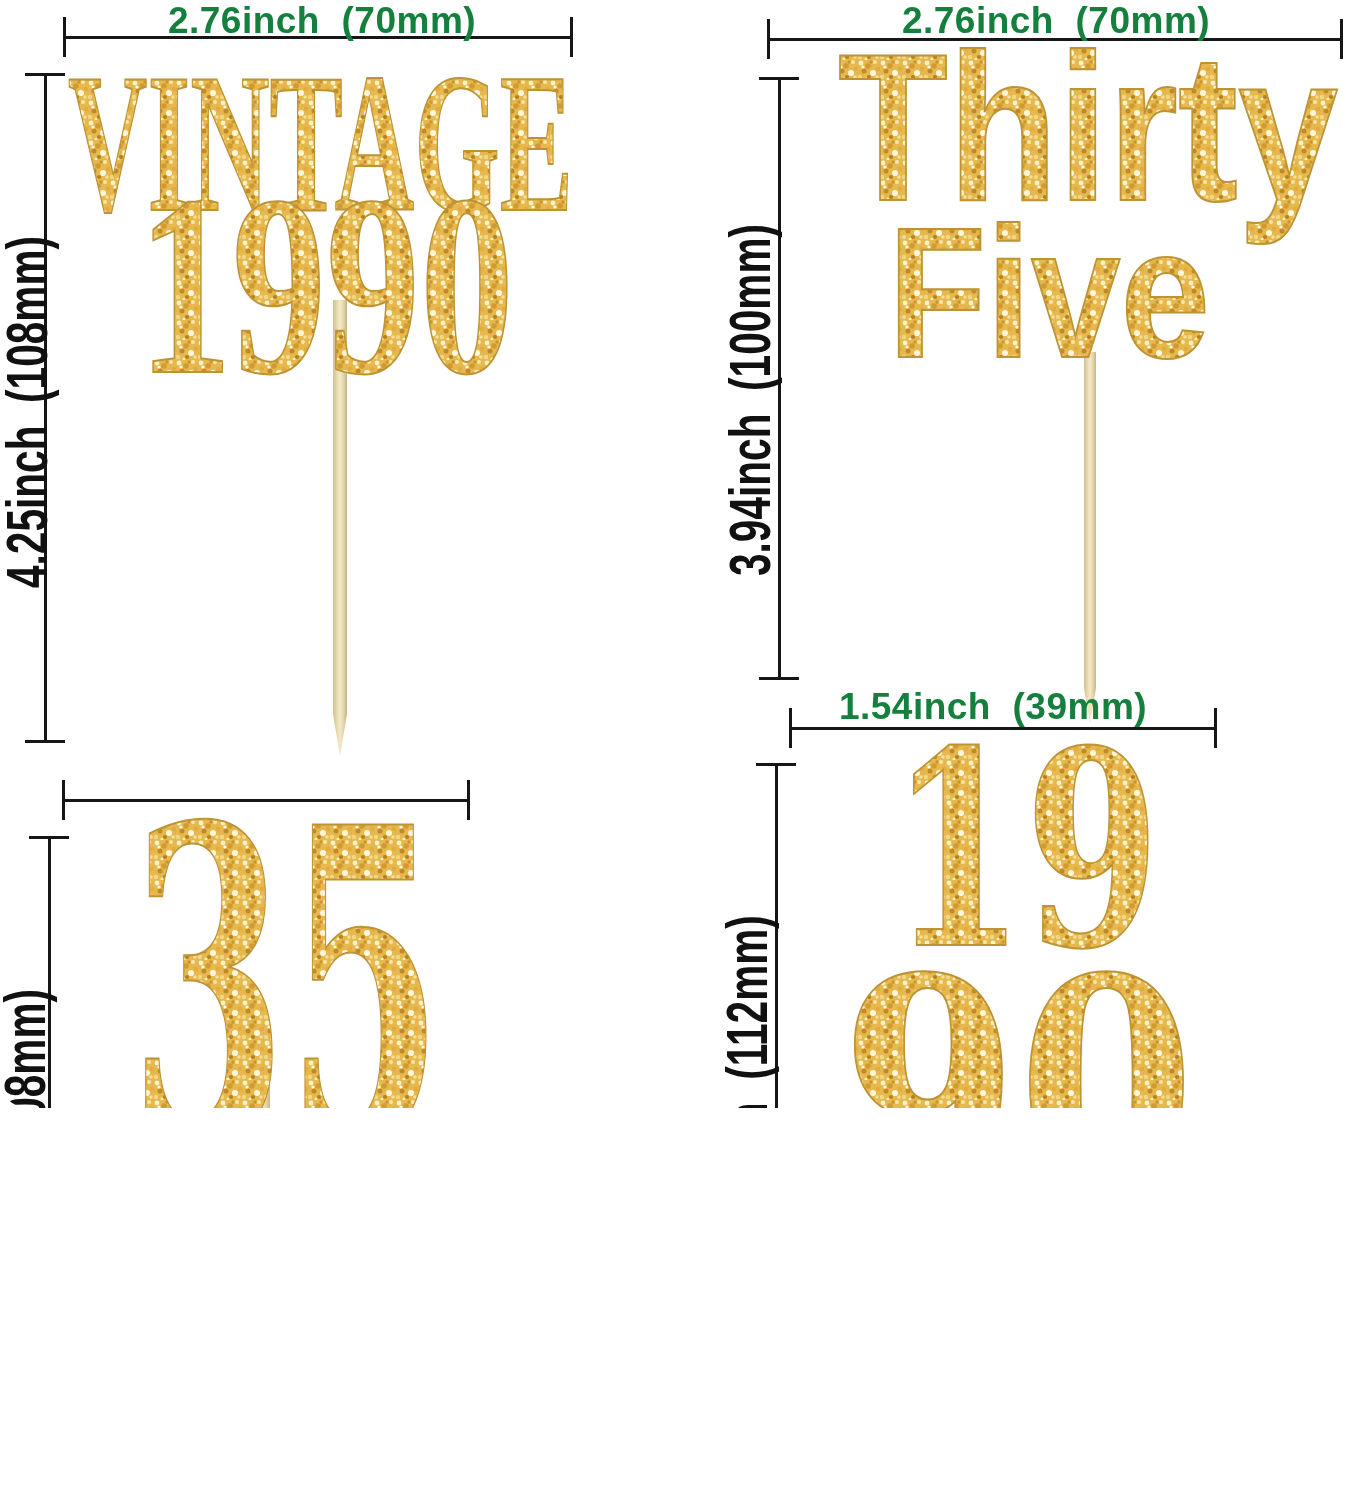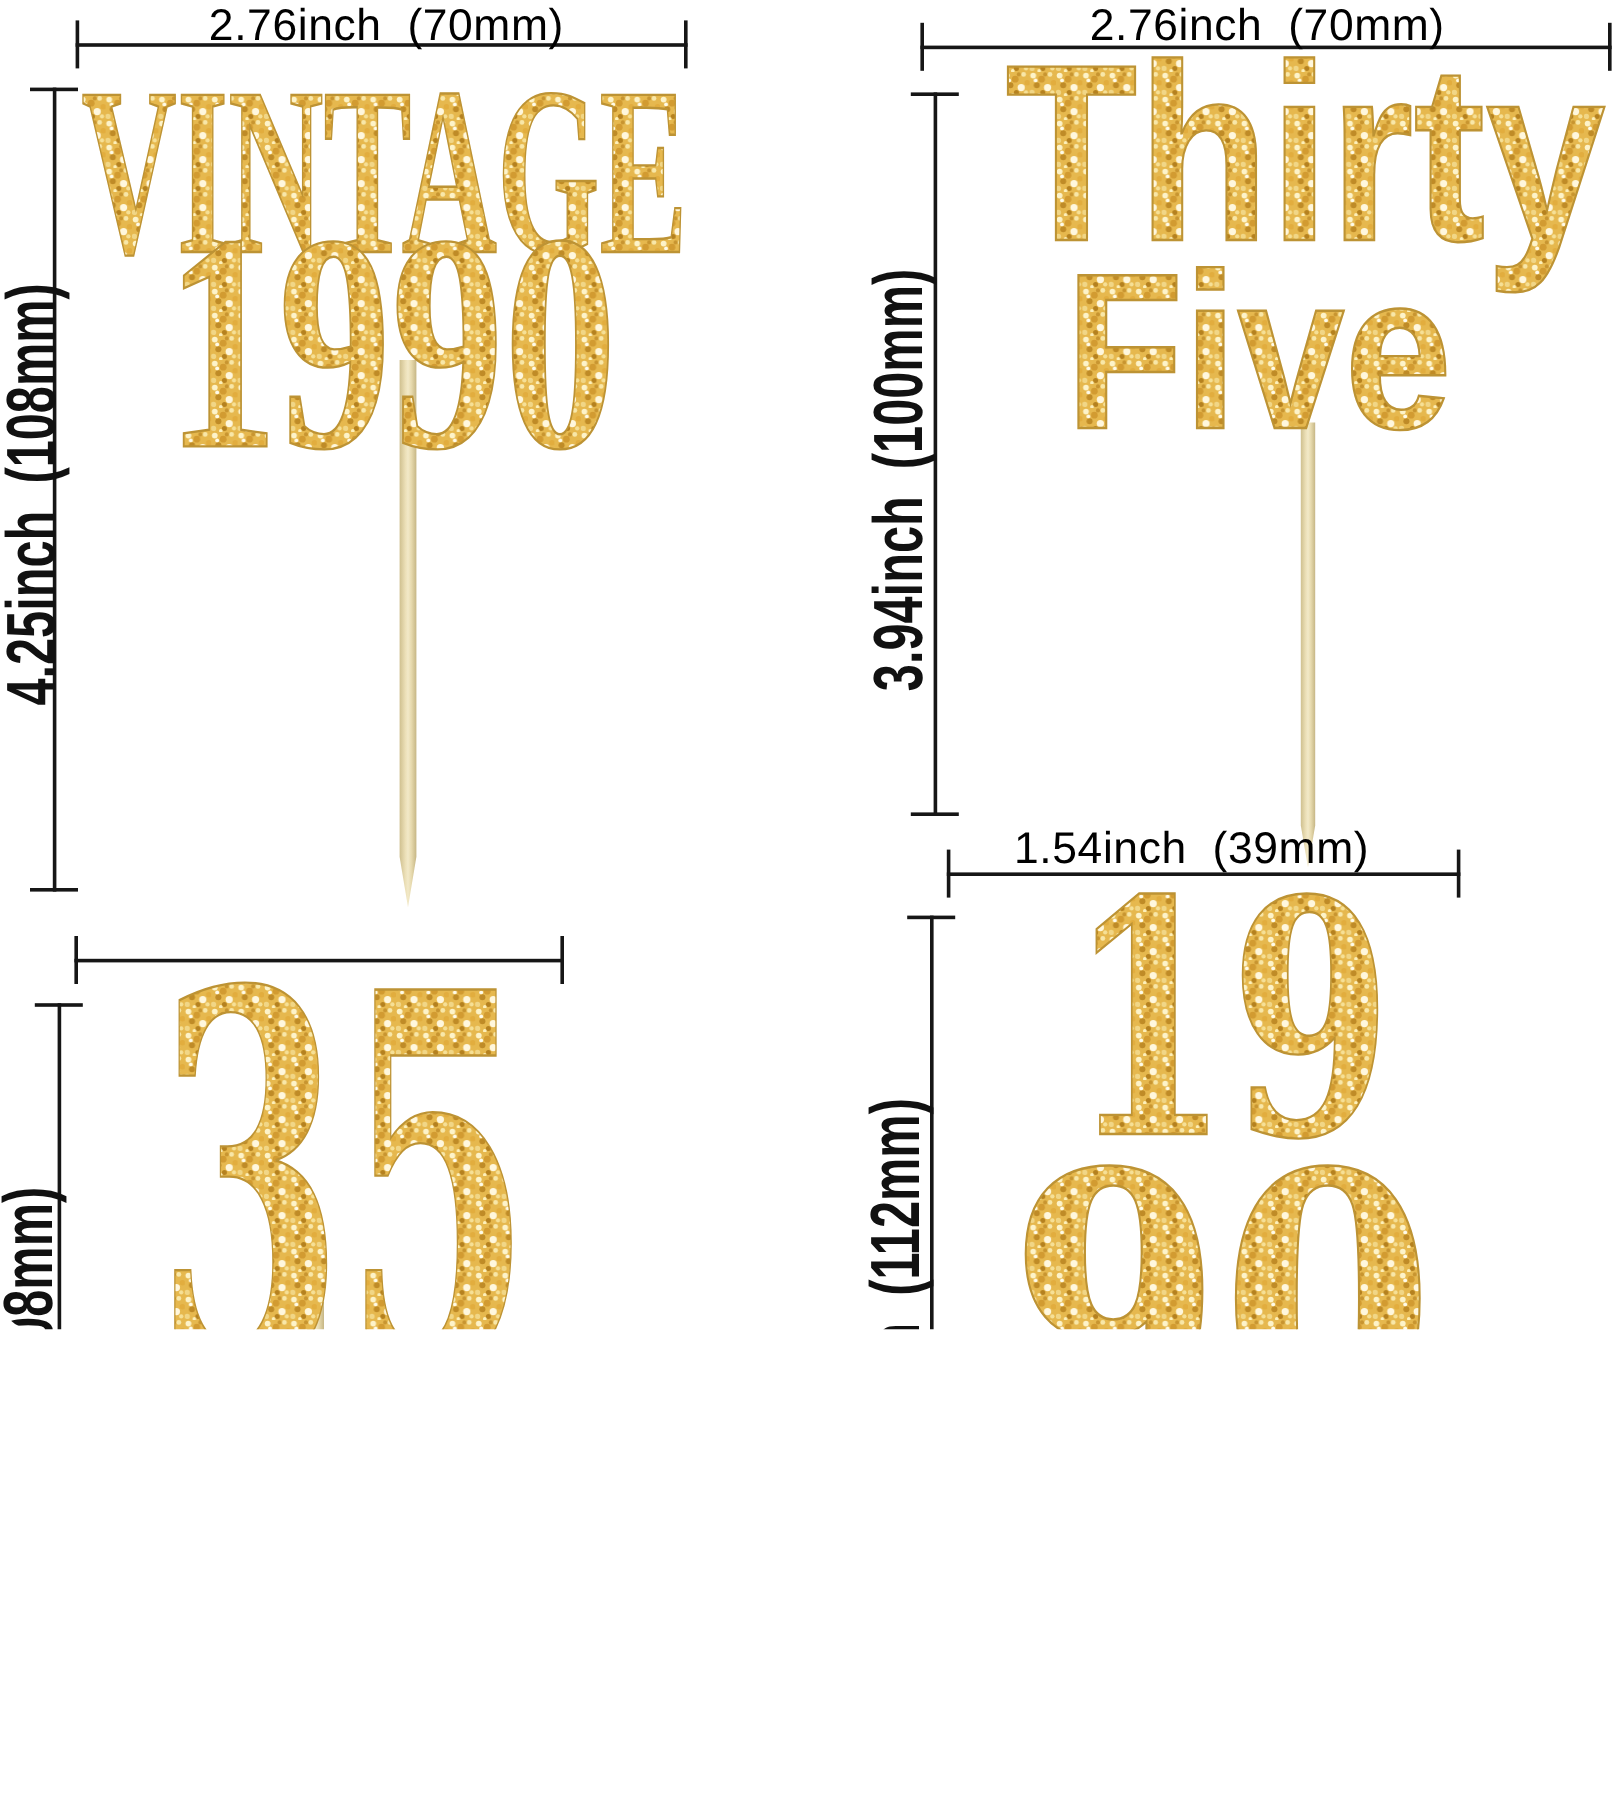--- a/index.html
+++ b/index.html
@@ -18,21 +18,21 @@
   .dim-h::before{left:0;}
   .dim-h::after{right:0;}
   .dim-v{position:absolute;width:3px;background:#161616;}
   .dim-v::before,.dim-v::after{content:"";position:absolute;height:3px;width:40px;left:-19px;background:#161616;}
   .dim-v::before{top:0;}
   .dim-v::after{bottom:0;}
   
   .dim-label{
     position:absolute;
     transform:translateX(-50%);
-    font-size:37px;font-weight:normal;color:#000000;
+    font-size:37px;font-weight:bold;color:#15803d;
     white-space:pre;letter-spacing:0.5px;
   }
   .dim-label-v{
     position:absolute;
     transform:translate(-50%,-50%) rotate(-90deg);
     white-space:pre;
   }
   .dim-label-v > span{
     display:inline-block;
     transform:scaleX(0.70);

